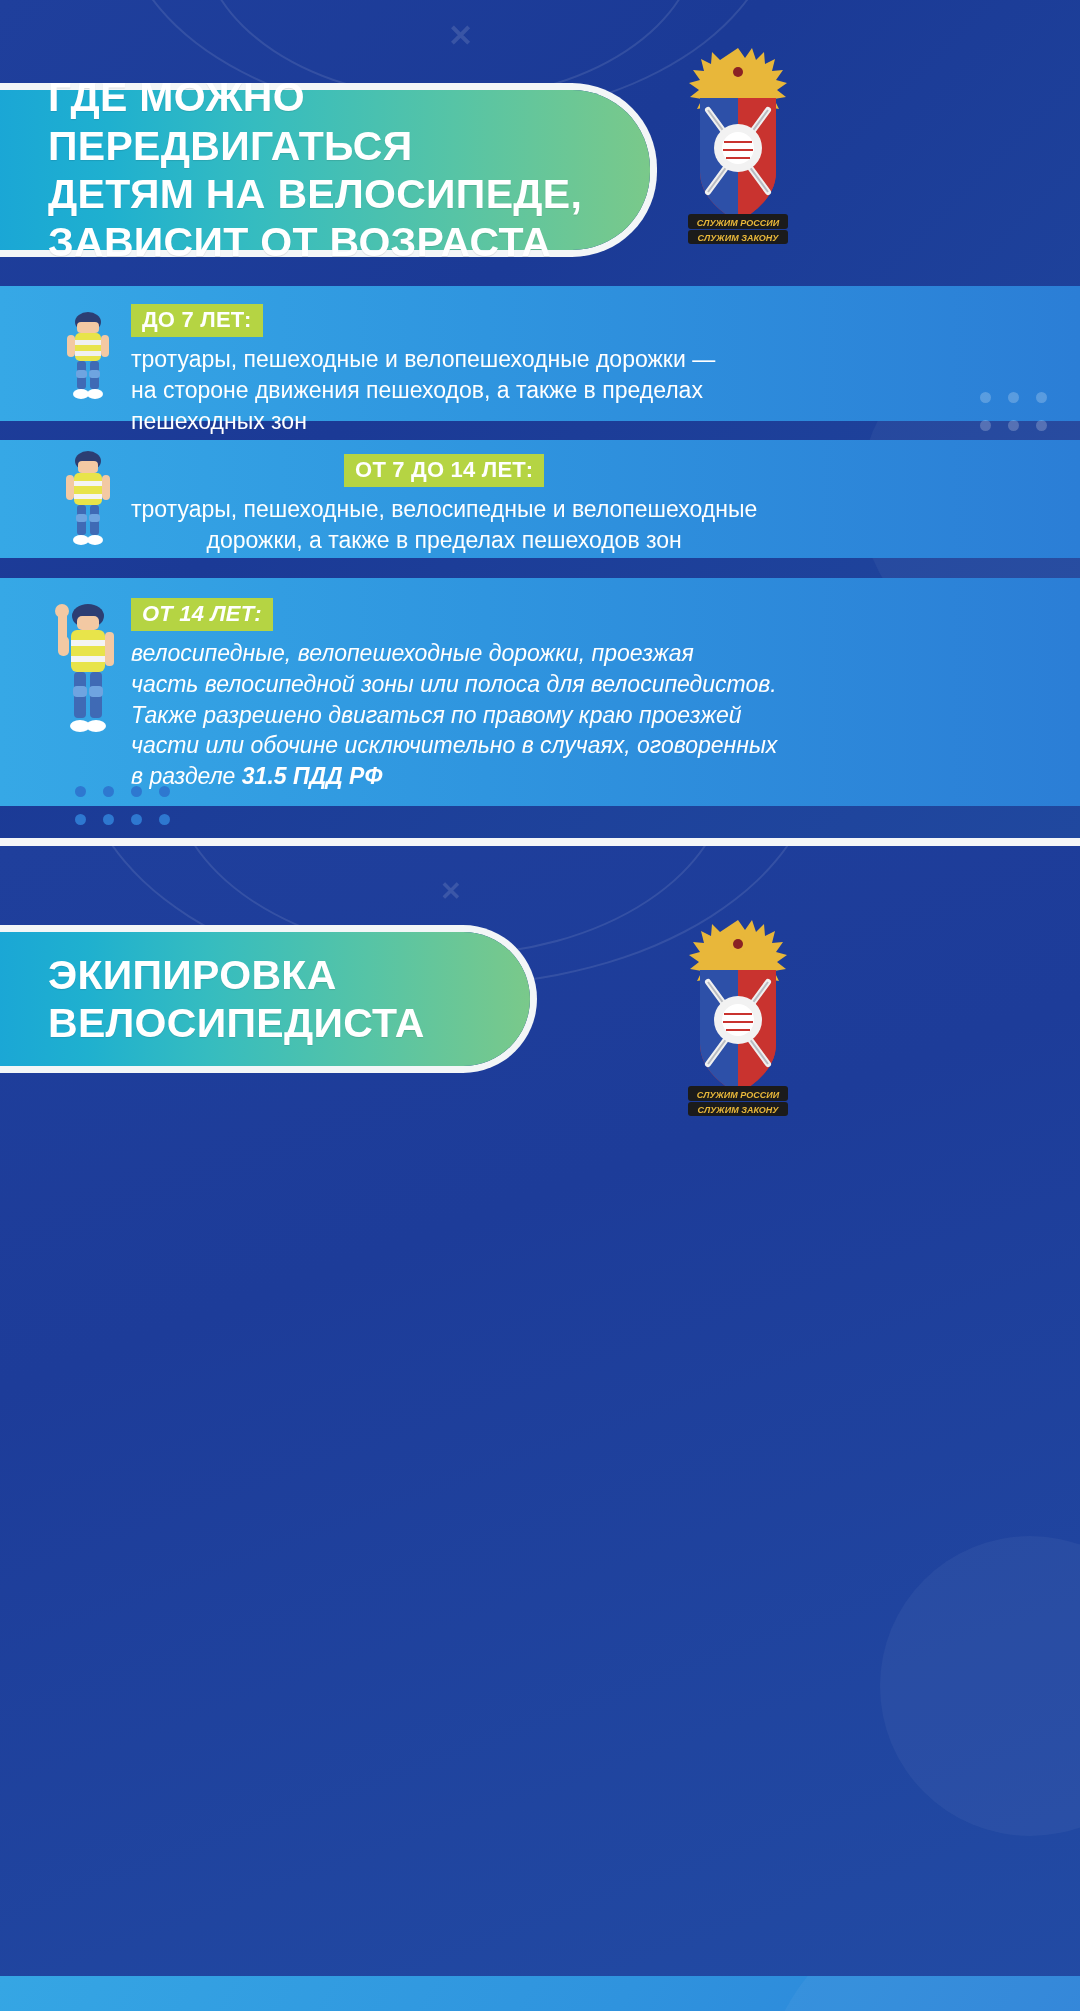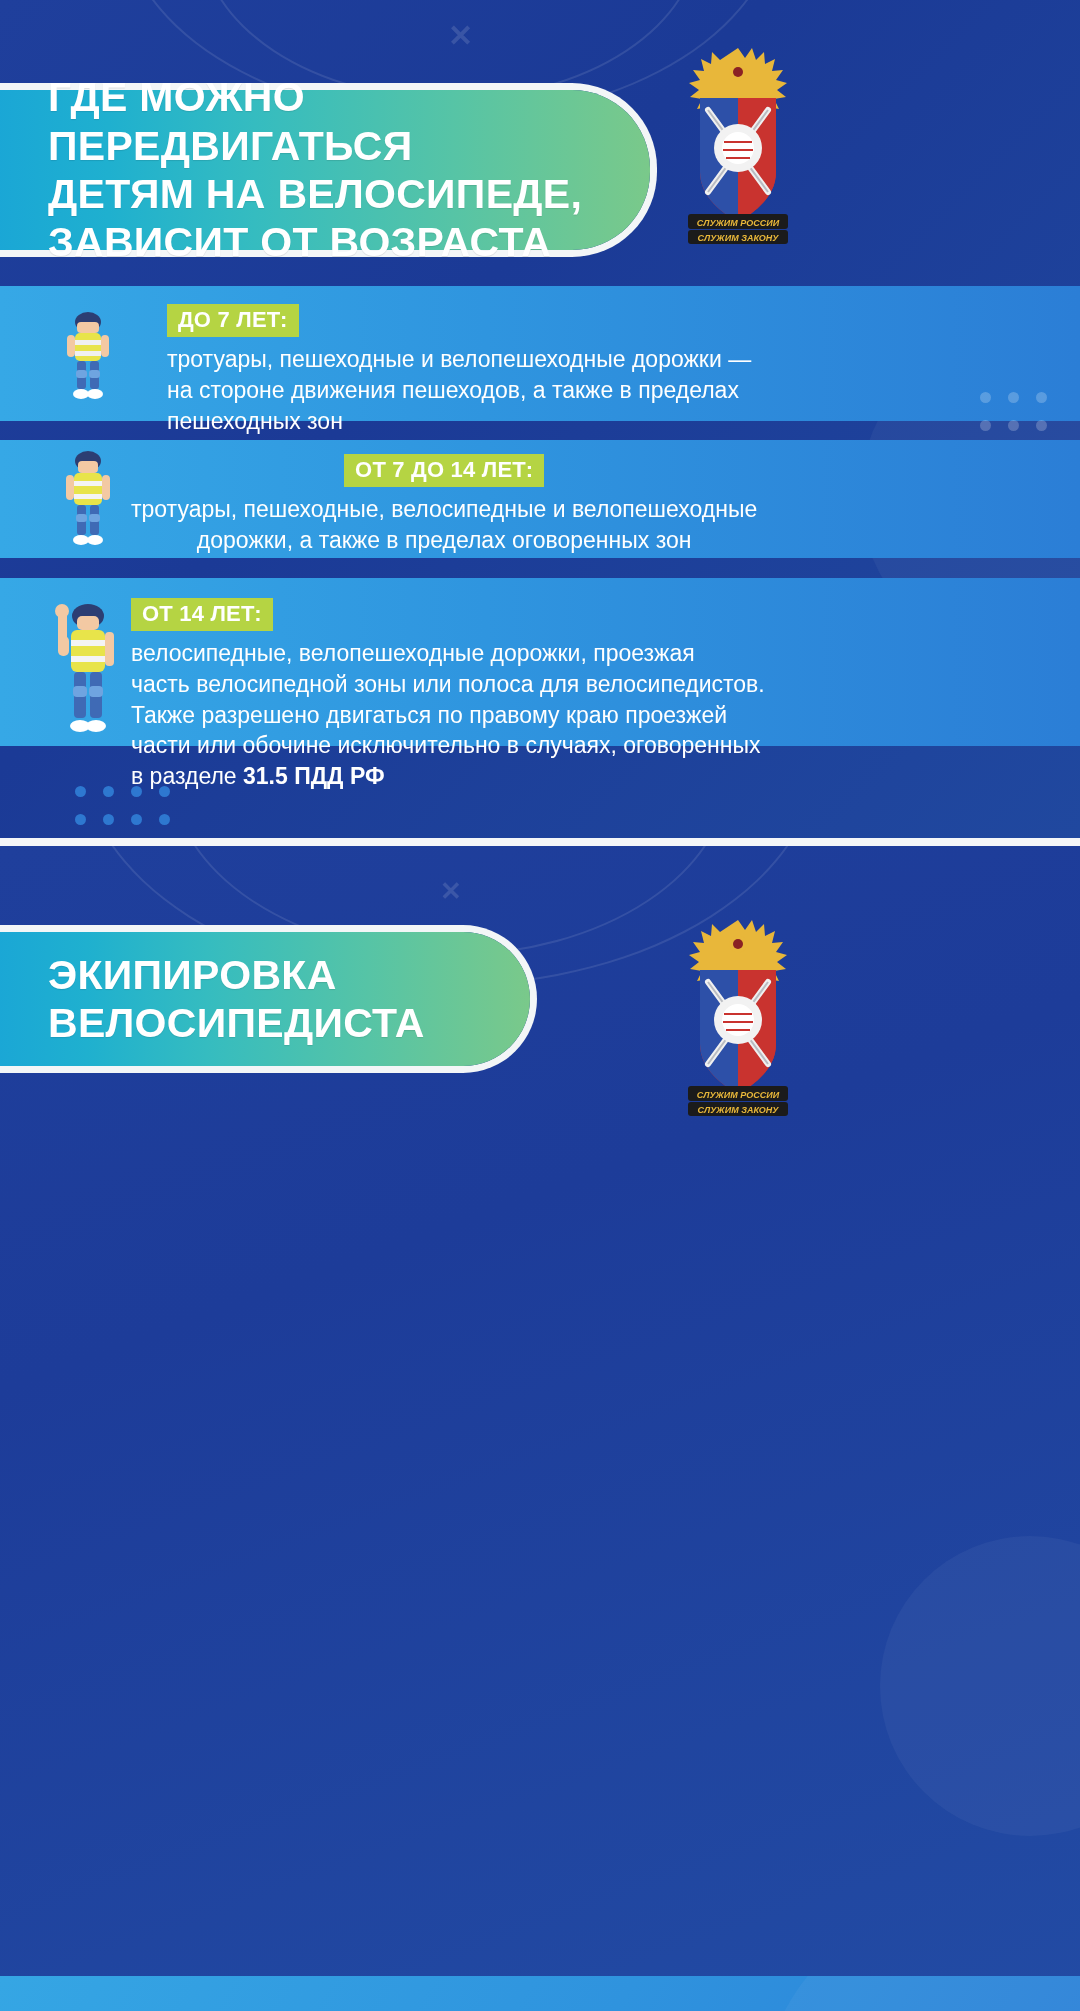--- a/index.html
+++ b/index.html
@@ -201,21 +201,21 @@
           <rect x="12" y="27" width="8" height="22" rx="4" fill="#f3c9a3"></rect>
           <rect x="46" y="27" width="8" height="22" rx="4" fill="#f3c9a3"></rect>
           <rect x="22" y="53" width="9" height="28" rx="3" fill="#3f6ab5"></rect>
           <rect x="35" y="53" width="9" height="28" rx="3" fill="#3f6ab5"></rect>
           <rect x="21" y="62" width="11" height="8" rx="3" fill="#6fa4e0"></rect>
           <rect x="34" y="62" width="11" height="8" rx="3" fill="#6fa4e0"></rect>
           <ellipse cx="26" cy="86" rx="8" ry="5" fill="#ffffff"></ellipse>
           <ellipse cx="40" cy="86" rx="8" ry="5" fill="#ffffff"></ellipse>
         </svg>
       </div>
-      <div class="row-content" style="top:18px;margin-left:36px;">
+      <div class="row-content" style="top:18px;">
         <span class="badge">ДО 7 ЛЕТ:</span>
         <div class="bodytext">тротуары, пешеходные и велопешеходные дорожки —
 на стороне движения пешеходов, а также в пределах
 пешеходных зон</div>
       </div>
     </div>
 
     <div class="dots pale" style="left:980px; top:392px; grid-template-columns:repeat(3,11px);">
       <i></i>
         <i></i>
@@ -239,25 +239,25 @@
           <rect x="35" y="57" width="9" height="30" rx="3" fill="#3f6ab5"></rect>
           <rect x="21" y="66" width="11" height="8" rx="3" fill="#6fa4e0"></rect>
           <rect x="34" y="66" width="11" height="8" rx="3" fill="#6fa4e0"></rect>
           <ellipse cx="26" cy="92" rx="8" ry="5" fill="#ffffff"></ellipse>
           <ellipse cx="40" cy="92" rx="8" ry="5" fill="#ffffff"></ellipse>
         </svg>
       </div>
       <div class="row-content" style="top:14px;text-align:center;">
         <span class="badge">ОТ 7 ДО 14 ЛЕТ:</span>
         <div class="bodytext">тротуары, пешеходные, велосипедные и велопешеходные
-дорожки, а также в пределах оговоренных зон</div>
-      </div>
-    </div>
-
-    <div class="inforow" style="top:578px; height:168px;">
+дорожки, а также в пределах пешеходов зон</div>
+      </div>
+    </div>
+
+    <div class="inforow" style="top:578px; height:228px;font-style:italic;">
       <div class="figure" style="left:48px; top:20px; width:82px; height:150px;">
         <svg viewBox="0 0 82 150" width="82" height="150">
           <ellipse cx="40" cy="18" rx="16" ry="12" fill="#2c3e73"></ellipse>
           <rect x="29" y="18" width="22" height="14" rx="5" fill="#f3c9a3"></rect>
           <rect x="23" y="32" width="34" height="42" rx="6" fill="#e8e44a"></rect>
           <rect x="23" y="42" width="34" height="6" fill="#f4f4f4"></rect>
           <rect x="23" y="58" width="34" height="6" fill="#f4f4f4"></rect>
 
           <rect x="10" y="14" width="9" height="36" rx="4" fill="#f3c9a3"></rect>
           <rect x="10" y="38" width="11" height="20" rx="5" fill="#f3c9a3"></rect>

